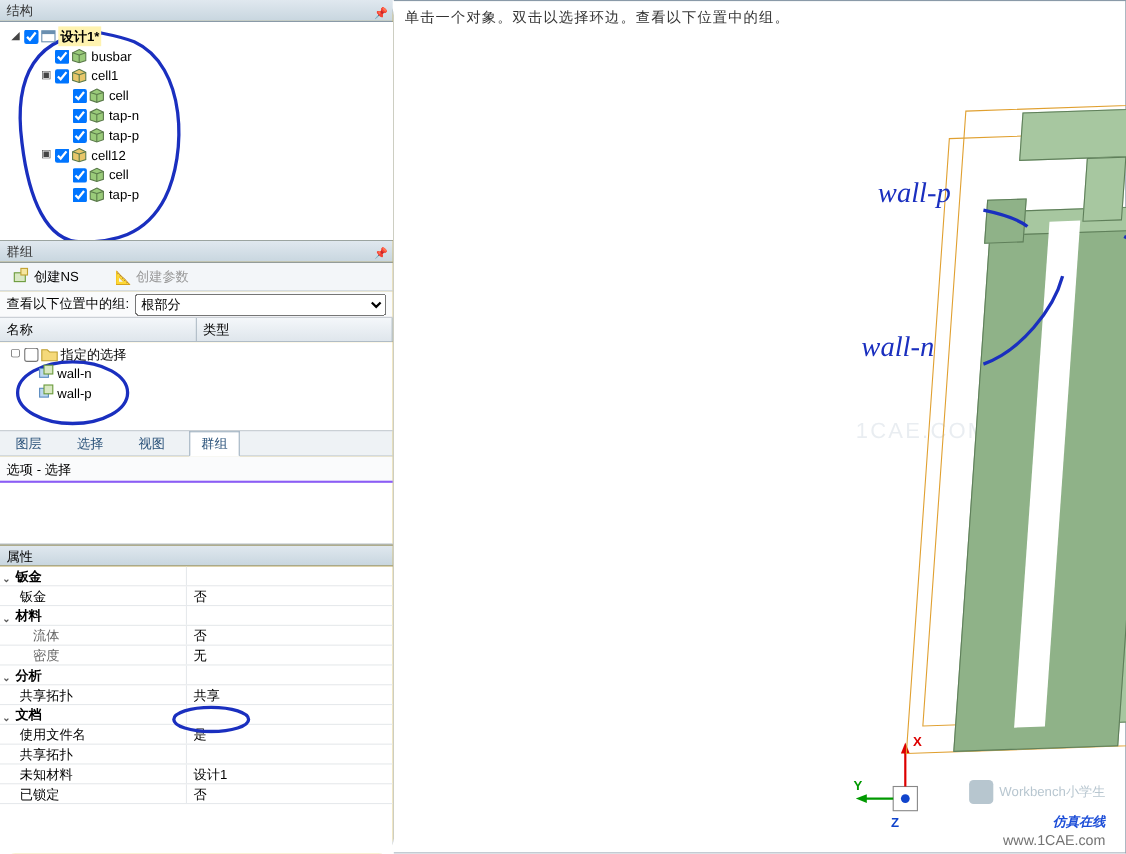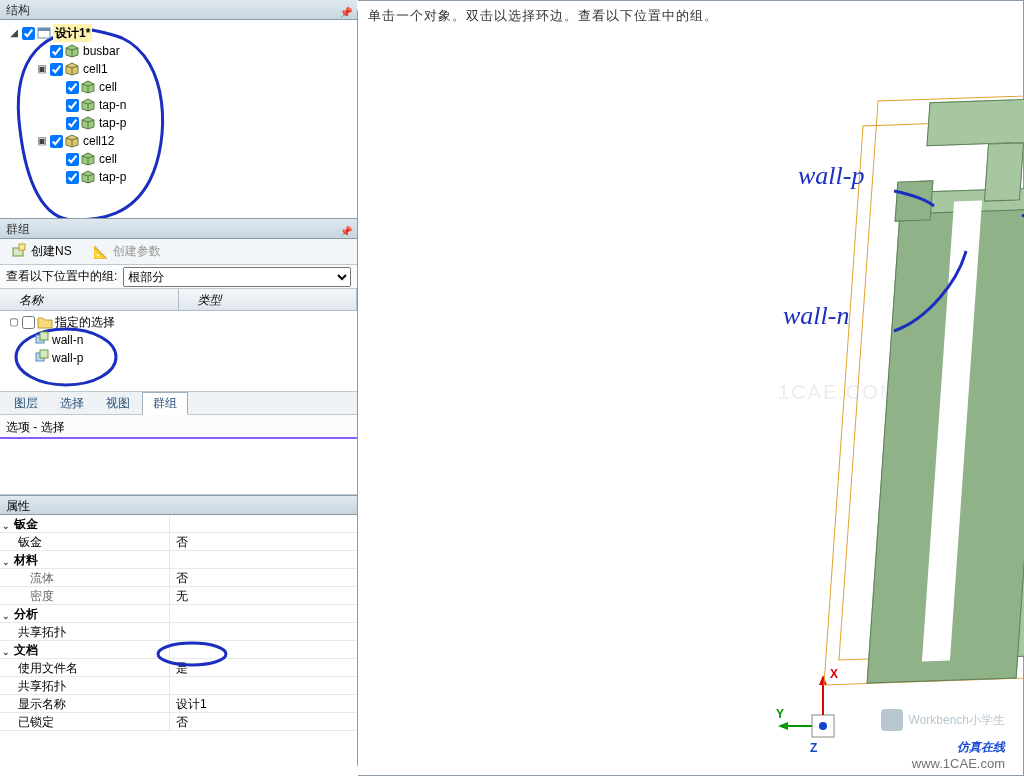--- a/index.html
+++ b/index.html
@@ -12,31 +12,31 @@
 .tree-row { height: 18px; line-height: 18px; display: flex; align-items: center; gap: 2px; white-space: nowrap; position: relative; z-index: 2; }
 .tree-indent { display: inline-block; }
 .expander { width: 12px; text-align: center; color: #444; font-size: 10px; }
 .chk { width: 13px; height: 13px; }
 .cube { width: 14px; height: 14px; display: inline-block; }
 .cube svg { width: 14px; height: 14px; }
 .tree-label { padding: 0 2px; }
 .tree-label.bold { font-weight: bold; background: #fff3b0; }
 .annot { position: absolute; z-index: 1; pointer-events: none; }
 .group-panel { border-top: 1px solid #8a9aa8; }
-.toolbar { display: flex; align-items: center; height: 26px; padding: 2px 4px; gap: 8px; border-bottom: 1px solid #c0c8d0; background: #f3f6f9; }
+.toolbar { display: flex; align-items: center; height: 26px; padding: 2px 4px; gap: 19px; border-bottom: 1px solid #c0c8d0; background: #f3f6f9; }
 .tbtn { display: flex; align-items: center; gap: 4px; padding: 2px 6px; border: 1px solid transparent; cursor: default; }
 .tbtn.dis { color: #999; }
 .lookup-row { display: flex; align-items: center; height: 24px; padding: 2px 6px; gap: 6px; background: #fafbfc; border-bottom: 1px solid #c0c8d0; }
 .lookup-row select { flex: 1; height: 20px; font-size: 12px; }
 .grid-header { display: flex; height: 22px; background: linear-gradient(#f4f7fa,#dfe6ec); border-bottom: 1px solid #b0bcc6; }
-.grid-header div { flex: 1; padding: 2px 19px; border-right: 1px solid #b0bcc6; line-height: 18px; font-style: italic; }
+.grid-header div { flex: 1; padding: 2px 6px; border-right: 1px solid #b0bcc6; line-height: 18px; }
 .groups-body { background: #fff; padding: 2px 4px; position: relative; min-height: 80px; }
 .groups-body .tree-row { padding-left: 4px; }
 .folder-icon { width: 16px; height: 14px; display: inline-block; }
-.tabs { display: flex; background: #eef2f5; border-top: 1px solid #c0c8d0; border-bottom: 1px solid #c0c8d0; height: 24px; align-items: center; padding: 0 4px; gap: 2px; }
+.tabs { display: flex; background: #eef2f5; border-top: 1px solid #c0c8d0; border-bottom: 1px solid #c0c8d0; height: 24px; align-items: center; padding: 0 4px; gap: 12px; }
 .tab { padding: 2px 10px; color: #2a527a; cursor: default; }
 .tab.active { background: #fff; border: 1px solid #9eb0bf; border-bottom: 1px solid #fff; }
 .sel-header { height: 24px; line-height: 24px; padding: 0 6px; background: #fafbfc; border-bottom: 2px solid #8b5cf6; }
 .prop-header { background: linear-gradient(#e0e8ef,#c8d6df); height: 20px; line-height: 20px; padding: 0 6px; border-top: 1px solid #8a9aa8; border-bottom: 1px solid #8a9aa8; }
 .prop-grid { background: #fff; overflow: auto; flex: 1; }
 .prop-row { display: flex; height: 18px; line-height: 18px; border-bottom: 1px solid #e6e9ec; }
 .prop-row .k { width: 170px; padding-left: 18px; border-right: 1px solid #e6e9ec; position: relative; }
 .prop-row .v { flex: 1; padding-left: 6px; }
 .prop-row.cat .k { font-weight: bold; padding-left: 14px; }
 .prop-row .caret { position: absolute; left: 2px; top: 2px; font-size: 9px; color: #555; }
@@ -288,35 +288,36 @@
       <div class="prop-row sub">
         <div class="k"><span>密度</span></div>
         <div class="v">无</div>
       </div>
       <div class="prop-row cat">
         <div class="k"><span class="caret">⌄</span><span>分析</span></div>
         <div class="v"></div>
       </div>
       <div class="prop-row">
         <div class="k"><span>共享拓扑</span></div>
+        <div class="v">共享</div>
       </div>
       <div class="prop-row cat">
         <div class="k"><span class="caret">⌄</span><span>文档</span></div>
         <div class="v"></div>
       </div>
       <div class="prop-row">
         <div class="k"><span>使用文件名</span></div>
         <div class="v">是</div>
       </div>
       <div class="prop-row">
         <div class="k"><span>共享拓扑</span></div>
         <div class="v"></div>
       </div>
       <div class="prop-row">
-        <div class="k"><span>显示名称</span></div>
+        <div class="k"><span>未知材料</span></div>
         <div class="v">设计1</div>
       </div>
       <div class="prop-row">
         <div class="k"><span>已锁定</span></div>
         <div class="v">否</div>
       </div>
     </div>
 </div>
 
 <div class="right-panel">

